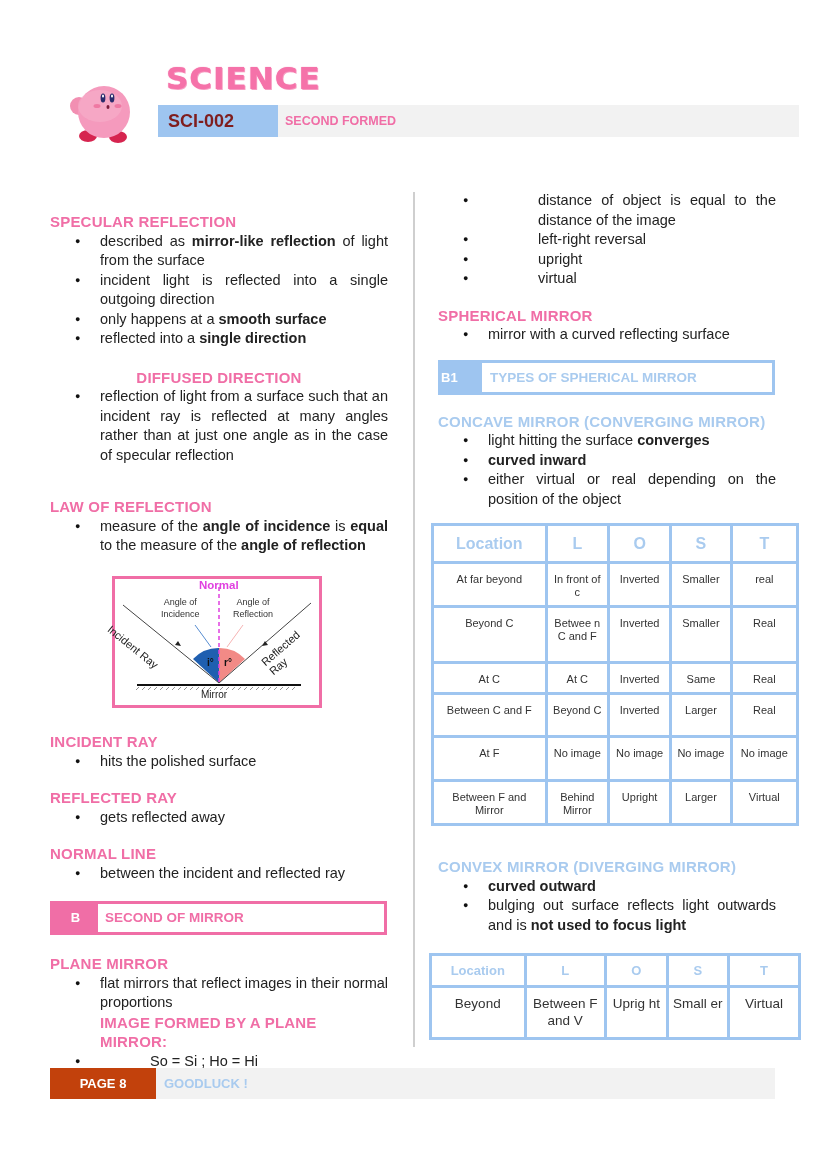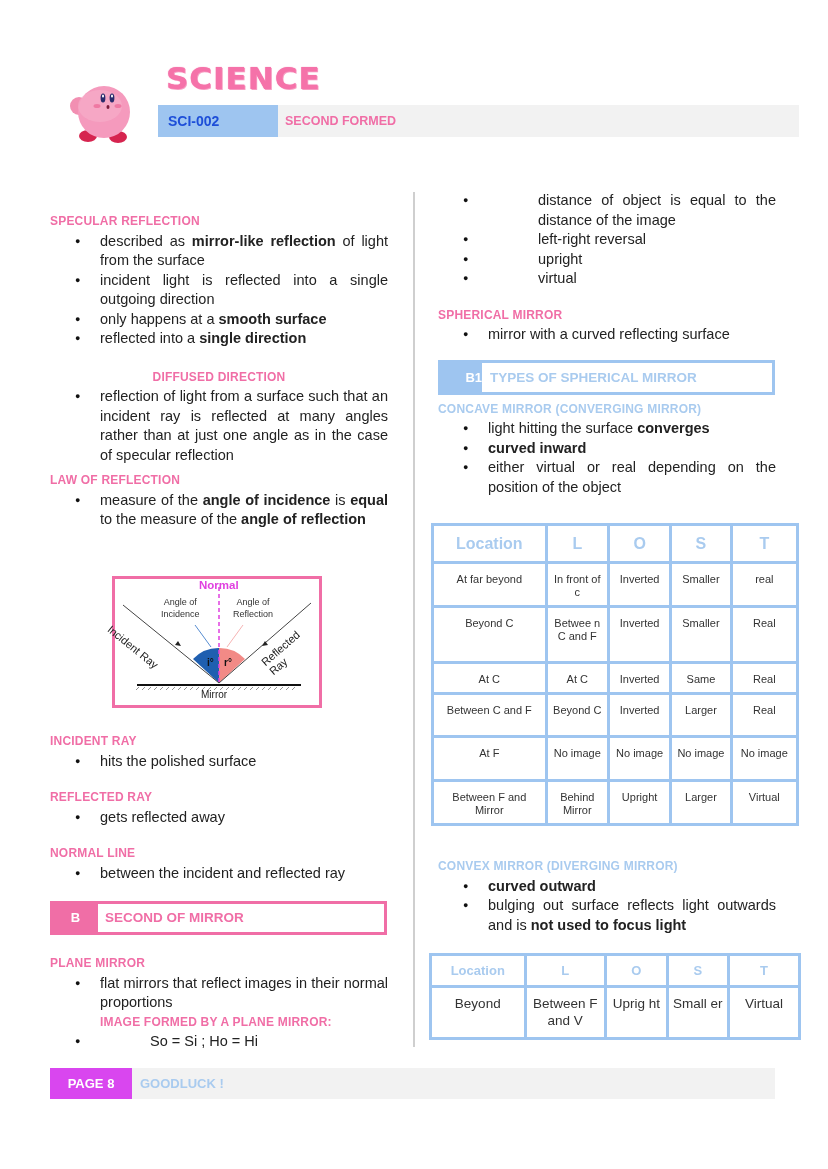--- a/index.html
+++ b/index.html
@@ -6,45 +6,45 @@
   body { width:828px; height:1169px; position:relative; overflow:hidden;
          font-family:"Liberation Sans", "DejaVu Sans", sans-serif; color:#222; }
   .abs { position:absolute; }
   .pink { color:#f06ea6; }
   .blue { color:#a9cbef; }
   
   .title { left:166px; top:60px; font-family:"DejaVu Sans", sans-serif; font-weight:900;
            font-size:31px; letter-spacing:1px; color:#f572a9;
            text-shadow:0 0 1px #f572a9, 1px 1px 0 #f7a0c4; }
   .hdr-bar { left:158px; top:105px; width:641px; height:32px; background:#f2f2f2; display:flex; }
-  .hdr-code { width:120px; background:#9ec5f0; color:#1d4ed8; font-weight:bold; font-size:14px;
+  .hdr-code { width:120px; background:#9ec5f0; color:#7f1d1d; font-weight:bold; font-size:18px;
               line-height:32px; padding-left:10px; box-sizing:border-box; }
   .hdr-q { color:#f06ea6; font-weight:bold; font-size:12.5px; line-height:32px; padding-left:7px; }
   .kirby { left:70px; top:82px; width:66px; height:62px; }
   .divider { left:413px; top:192px; width:2px; height:855px; background:#cfcfcf; }
   .col { position:absolute; font-size:14.5px; line-height:19.5px; }
-  .h { font-weight:bold; font-size:12px; letter-spacing:0.2px; }
+  .h { font-weight:bold; font-size:15px; letter-spacing:0.2px; }
   ul { margin:0; padding:0; list-style:none; }
   li { position:relative; padding-left:50px; text-align:justify; }
   li::before { content:"\25CF"; position:absolute; left:25px; top:0; font-size:9px; color:#111; }
   li.sub { padding-left:50px; }
   .box-b { width:337px; height:34px; border:3px solid #f06ea6; box-sizing:border-box; display:flex; }
   .box-b .tag { width:45px; background:#f06ea6; color:#fff; font-weight:bold; font-size:13px;
                 text-align:center; line-height:28px; }
   .box-b .lbl { color:#f06ea6; font-weight:bold; font-size:13.5px; line-height:28px; padding-left:7px; }
   .box-b1 { width:337px; height:35px; border:3px solid #9ec5f0; box-sizing:border-box; display:flex; }
   .box-b1 .tag { width:41px; background:#9ec5f0; color:#fff; font-weight:bold; font-size:13px;
-                 text-align:right; line-height:29px; }
+                 text-align:left; line-height:29px; }
   .box-b1 .lbl { color:#a9cbef; font-weight:bold; font-size:13.5px; line-height:29px; padding-left:8px; }
   table { border-collapse:collapse; position:absolute; }
   td, th { border:3px solid #9ec5f0; text-align:center; vertical-align:top; font-size:11px;
            line-height:13px; color:#333; font-weight:normal; padding:9px 3px 4px 3px;margin-top:7px; }
   th { color:#a9cbef; font-weight:bold; font-size:16px; vertical-align:middle; padding:6px 2px; }
   .footer { left:50px; top:1068px; width:725px; height:31px; background:#f2f2f2; display:flex; }
-  .footer .pg { width:82px; background:#d946ef; color:#fff; font-weight:bold; font-size:13px; line-height:31px; text-align:center; }
+  .footer .pg { width:106px; background:#c2410c; color:#fff; font-weight:bold; font-size:13px; line-height:31px; text-align:center; }
   .footer .gl { color:#a9cbef; font-weight:bold; font-size:13px; line-height:31px; padding-left:8px; }
   .diagram { left:112px; top:576px; width:210px; height:132px; border:3px solid #f06ea6; box-sizing:border-box; background:#fff; }
 </style>
 </head>
 <body>
 
 <div class="abs kirby">
   <svg width="66" height="62" viewBox="0 0 66 62">
     <ellipse cx="18" cy="54" rx="9" ry="6" fill="#d6244f"></ellipse>
     <ellipse cx="48" cy="55" rx="9" ry="6" fill="#d6244f"></ellipse>
@@ -75,21 +75,21 @@
     <li>incident light is reflected into a single outgoing direction</li>
     <li><span>only happens at a </span><b>smooth surface</b></li>
     <li><span>reflected into a </span><b>single direction</b></li>
   </ul>
 
   <div class="h pink" style="margin-top:19px;text-align:center;">DIFFUSED DIRECTION</div>
   <ul>
     <li>reflection of light from a surface such that an incident ray is reflected at many angles rather than at just one angle as in the case of specular reflection</li>
   </ul>
 
-  <div class="h pink" style="margin-top:6px;">LAW OF REFLECTION</div>
+  <div class="h pink" style="margin-top:32px;">LAW OF REFLECTION</div>
   <ul>
     <li><span>measure of the </span><b>angle of incidence</b><span> is </span><b>equal</b><span> to the measure of the </span><b>angle of reflection</b></li>
   </ul>
 </div>
 
 <div class="abs diagram">
   <svg width="209" height="126" viewBox="0 0 209 126" style="position:absolute;left:0;top:0;">
     <path d="M104 104 L78 80 A35 35 0 0 1 104 69 Z" fill="#1f5fb0"></path>
     <path d="M104 104 L104 69 A35 35 0 0 1 130 80 Z" fill="#f28a86"></path>
     <line x1="8" y1="26" x2="104" y2="104" stroke="#444" stroke-width="1"></line>
@@ -182,21 +182,21 @@
   <div class="h pink" style="margin-top:17px;">SPHERICAL MIRROR</div>
   <ul>
     <li>mirror with a curved reflecting surface</li>
   </ul>
 
   <div class="box-b1" style="margin-top:15px;">
     <div class="tag">B1</div>
     <div class="lbl">TYPES OF SPHERICAL MIRROR</div>
   </div>
 
-  <div class="h blue" style="margin-top:5px;">CONCAVE MIRROR (CONVERGING MIRROR)</div>
+  <div class="h blue" style="margin-top:17px;">CONCAVE MIRROR (CONVERGING MIRROR)</div>
   <ul>
     <li><span>light hitting the surface </span><b>converges</b></li>
     <li><b>curved inward</b></li>
     <li>either virtual or real depending on the position of the object</li>
   </ul>
 </div>
 
 <table style="left:431px; top:523px; width:368px;">
   <colgroup>
       <col style="width:113px">

